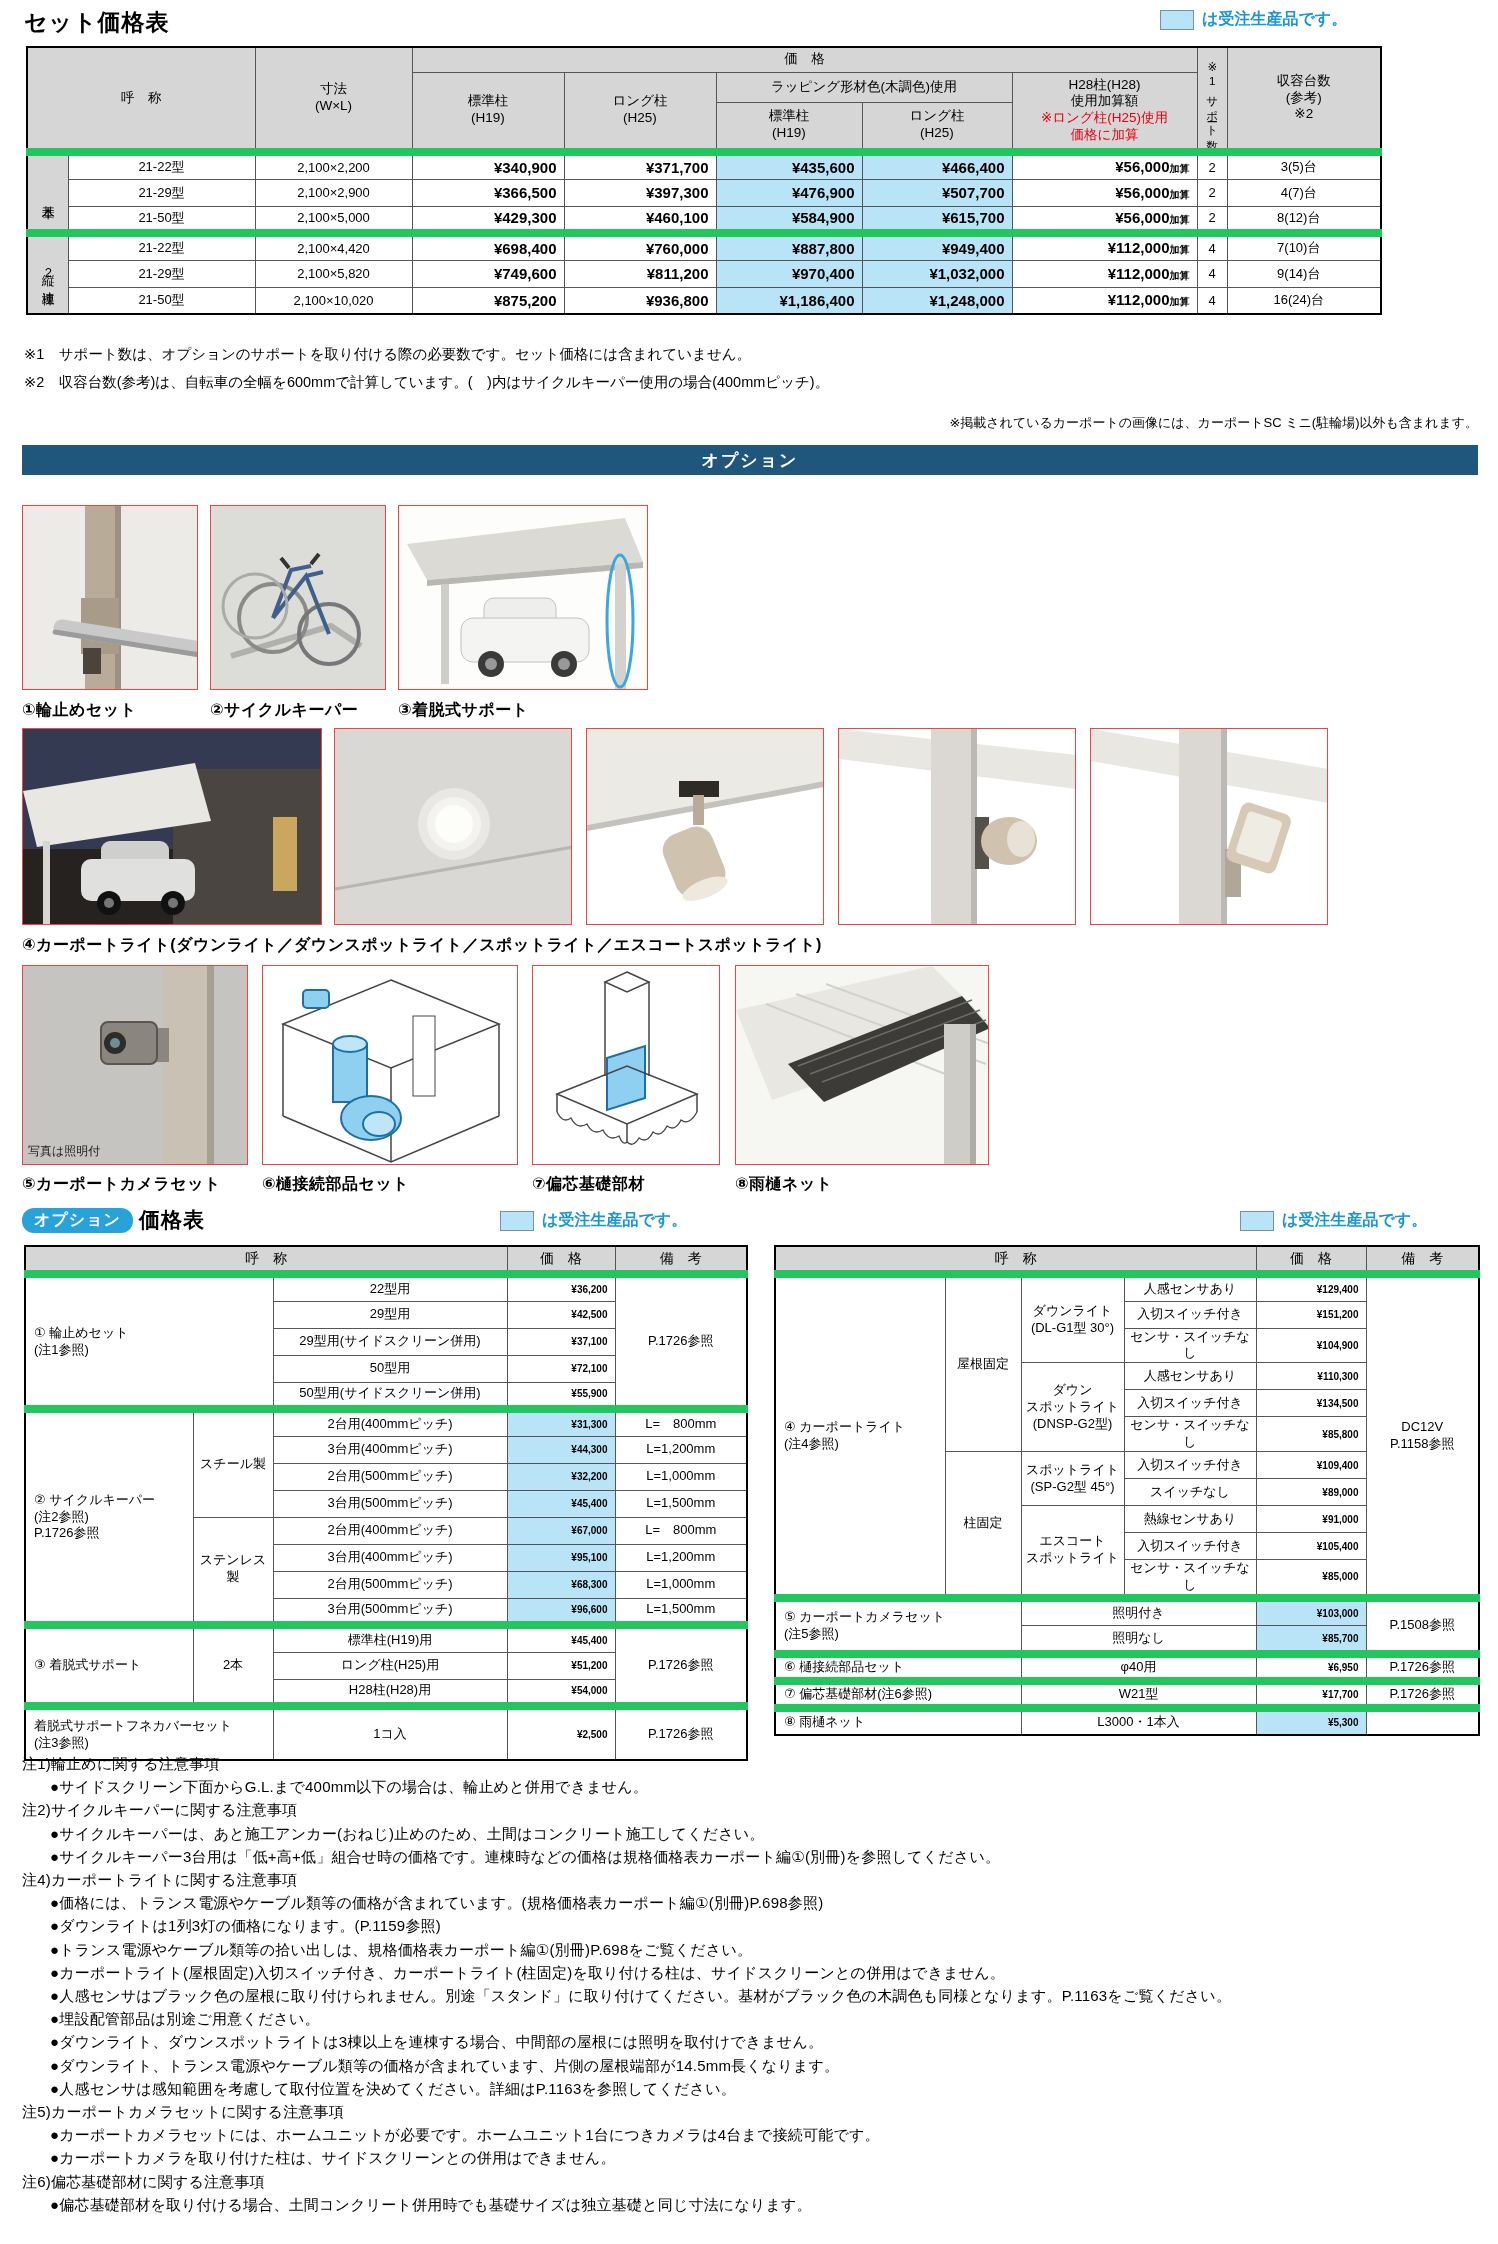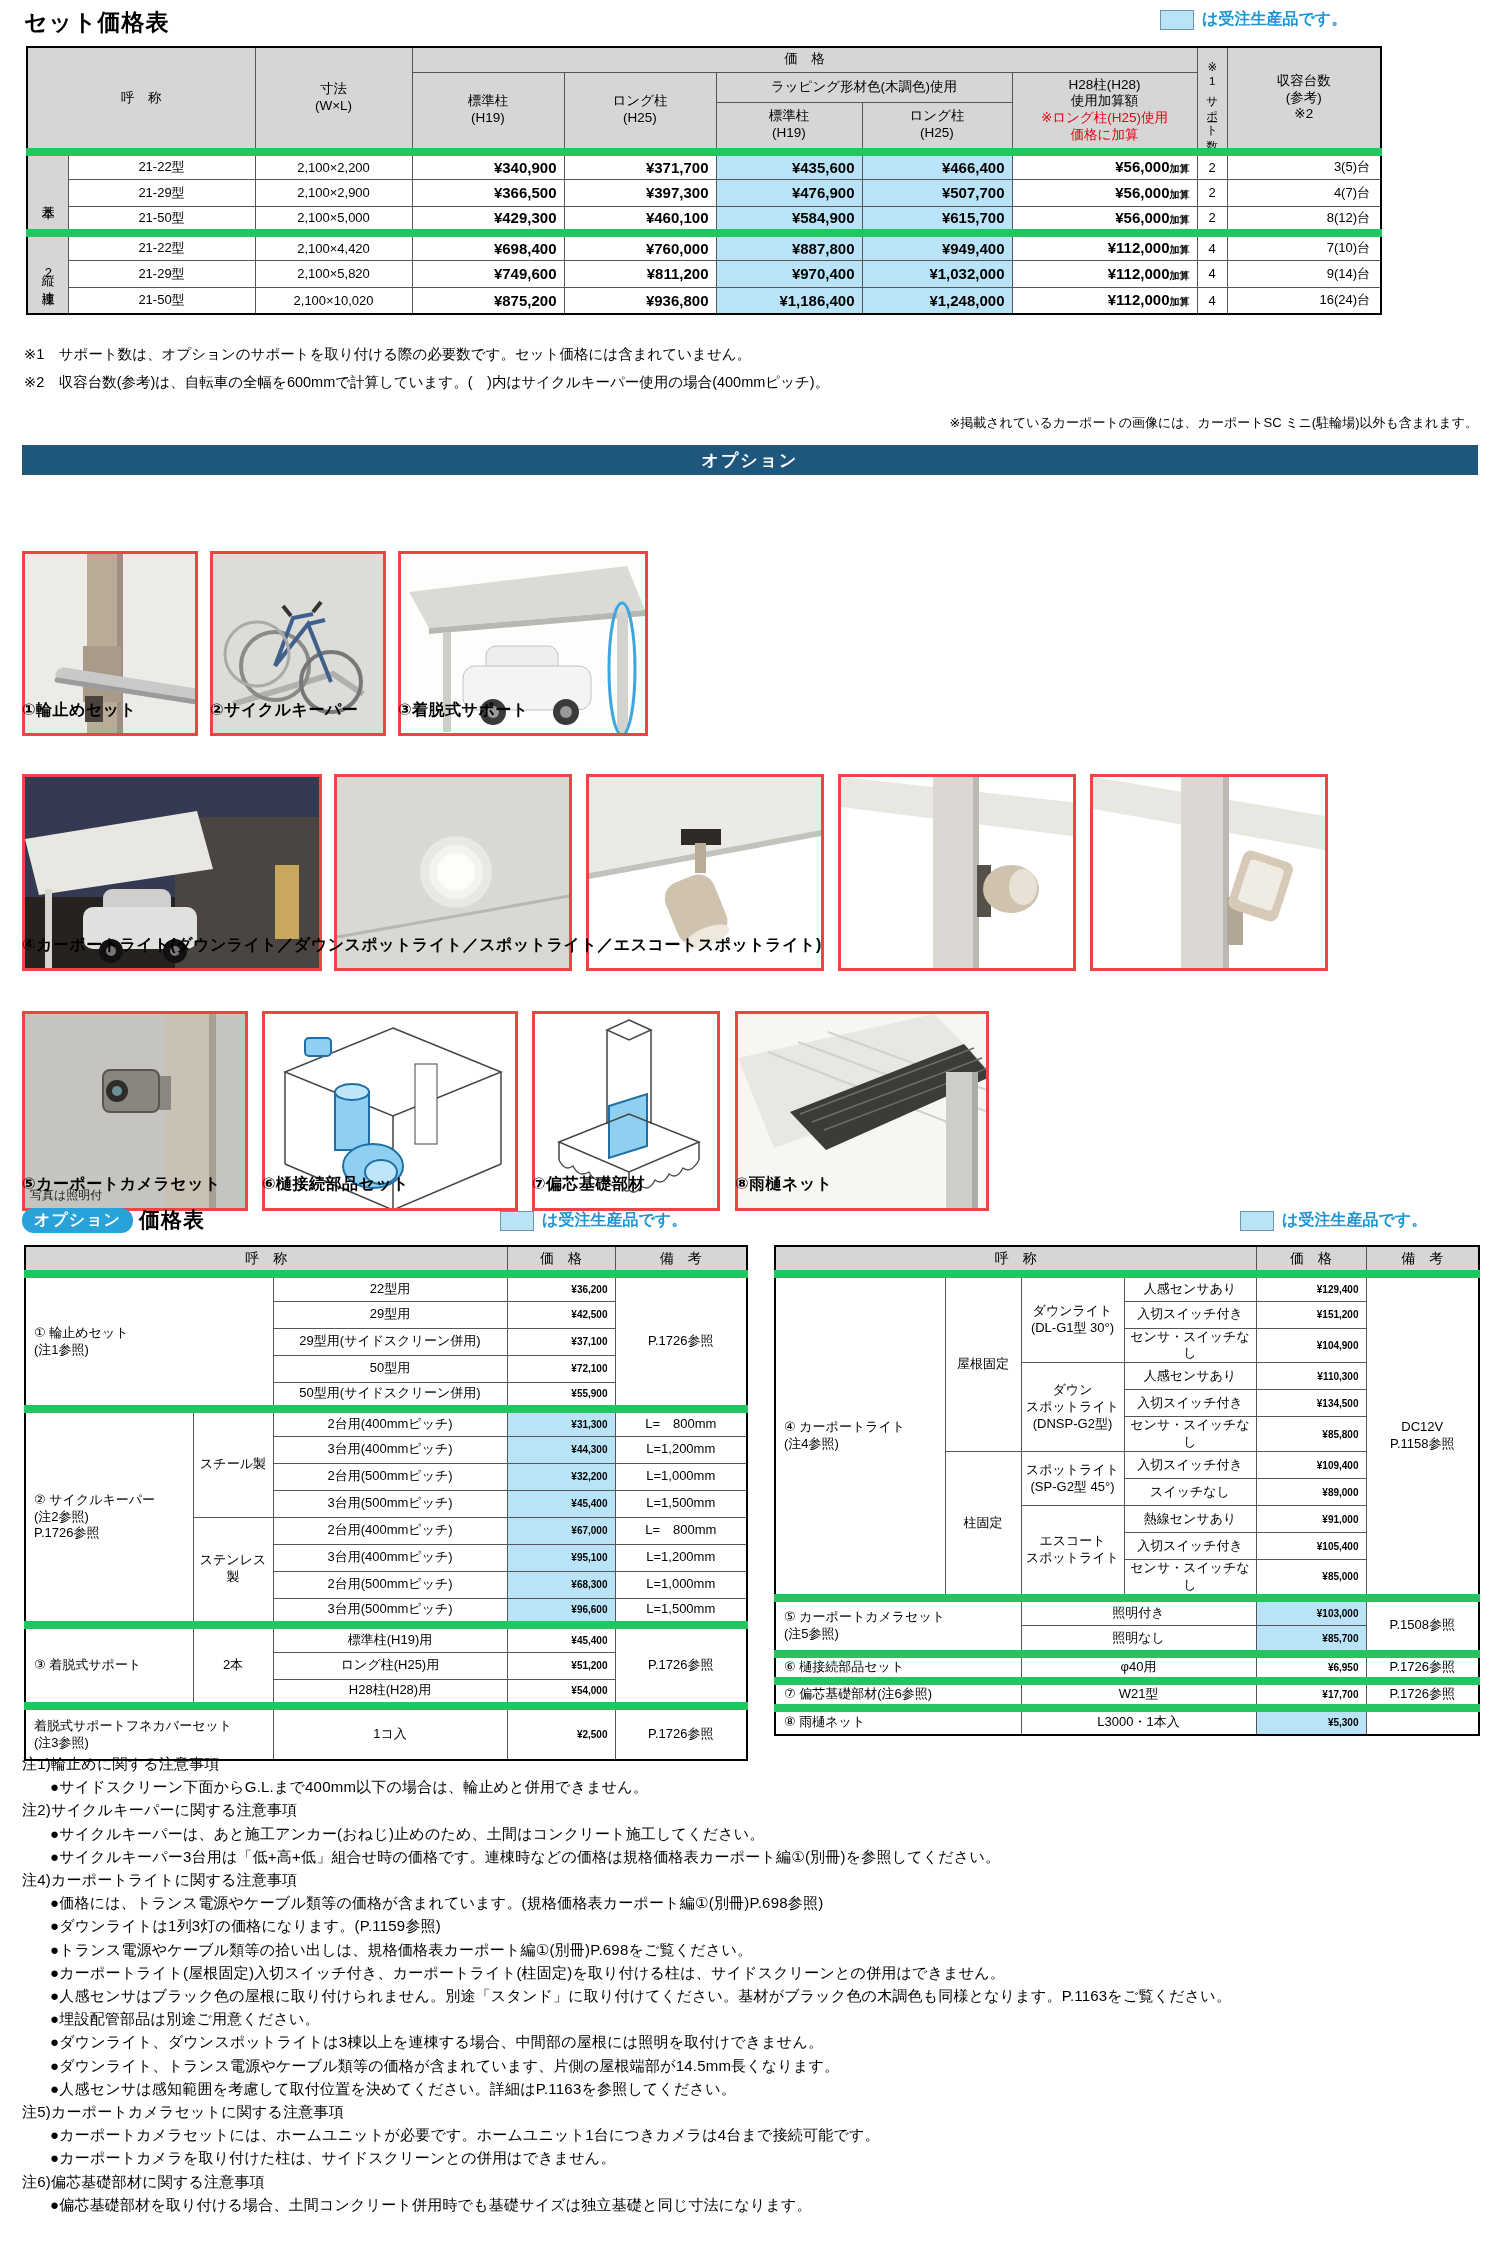--- a/index.html
+++ b/index.html
@@ -17,35 +17,35 @@
   
   table { border-collapse:collapse; table-layout:fixed; }
   th, td { border:1px solid #555; white-space:pre-line; overflow:hidden; }
   th { background:#d6d6d6; font-weight:normal; font-size:13px; text-align:center; vertical-align:middle; }
   td { font-size:13px; text-align:center; vertical-align:middle; }
   .settable, .opttable { border:2px solid #000; }
   .settable th { font-size:13.5px; line-height:1.25; }
   td.price { text-align:right; font-weight:bold; font-size:15px; padding-right:7px; font-family:"Liberation Sans",sans-serif; }
   td.blue { background:#b9e3f7; }
   td.namecell { text-align:left; padding-left:8px; line-height:1.35; }
-  td.captext { text-align:right; padding-right:10px; }
+  td.captext { text-align:center; padding-right:10px; }
   .addsm { font-size:10px; font-weight:bold; }
   .redtxt { color:#e60012; }
   .vtext { writing-mode:vertical-rl; text-orientation:upright; letter-spacing:1px; }
   th.vcol { font-size:11.5px; padding:2px 0; }
   td.gcell { background:#d6d6d6; font-size:13px; }
   tr.grp td { border-top:8px solid #22c55e;margin-top:45px; }
   .settable tr.body td { height:27px; }
 
   
   .secbar { background:#1f567c; color:#fff; font-size:17px; font-weight:bold;
             display:flex; align-items:center; justify-content:center; letter-spacing:2px; }
 
   
-  .photo { position:absolute; border:3px solid #ef4444; background:#eab308; overflow:hidden;margin-top:46px; }
+  .photo { position:absolute; border:1px solid #ef4444; background:#eab308; overflow:hidden; }
   .caption { position:absolute; font-size:16px; font-weight:bold; letter-spacing:0.5px; }
   .photonote { position:absolute; left:5px; bottom:4px; font-size:12px; color:#222; }
 
   
   .optheading { display:flex; align-items:center; gap:6px; }
   .badge { background:#29a2d9; color:#fff; font-size:16px; font-weight:bold;
            border-radius:12px; padding:2px 12px; letter-spacing:1px; }
   .optheading .httl { font-size:21px; font-weight:bold; letter-spacing:1px; }
 
   .opttable th { height:28px; font-size:14px; }

